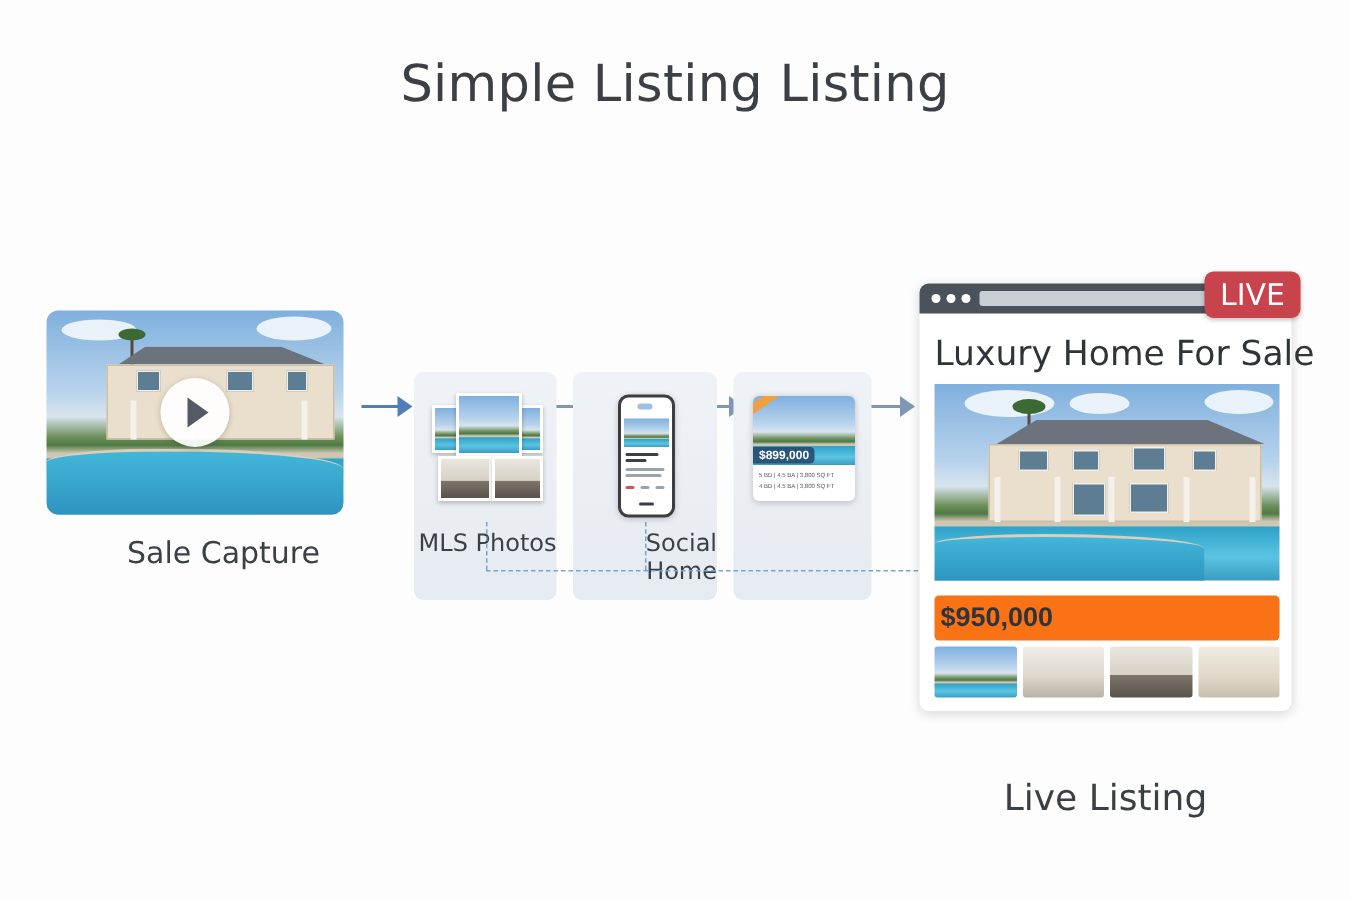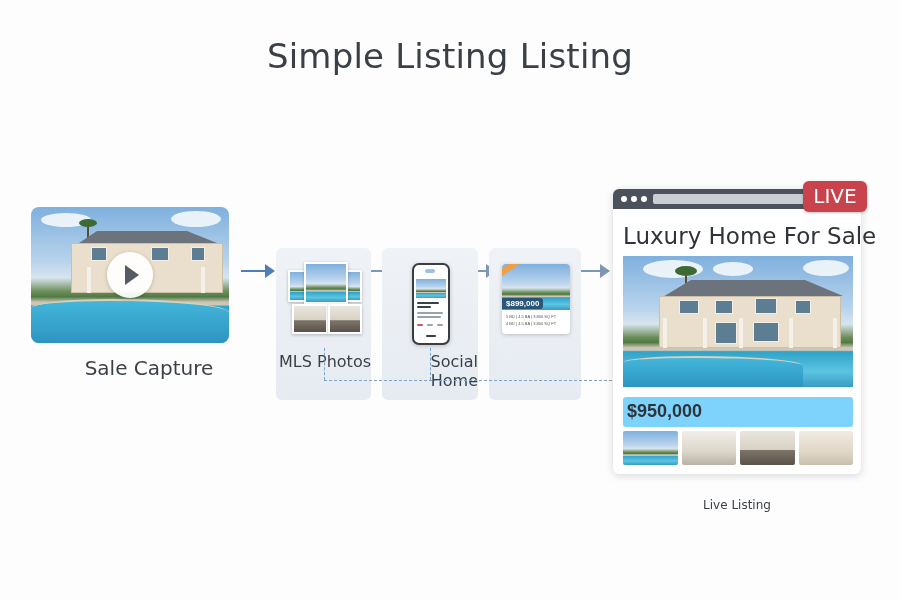--- a/index.html
+++ b/index.html
@@ -131,28 +131,28 @@
     text-align:center; line-height:31px; box-shadow:0 1px 3px rgba(0,0,0,.25);
     font-family: "DejaVu Sans", sans-serif;
   }
   .b-title {
     position:absolute; left:10px; top:34px; font-size:23px; color:#2f333a;
     font-family: "DejaVu Sans", sans-serif; white-space:nowrap;
   }
   .b-hero { position:absolute; left:10px; top:67px; width:230px; height:131px; }
   .b-price-row {
     position:absolute; left:10px; top:208px; width:230px; height:30px;
-    background:#7dd3fc; border-radius:3px;
+    background:#f97316; border-radius:3px;
   }
   .b-price {
     position:absolute; left:4px; top:4px; font-size:18px; font-weight:bold; color:#2f333a;
   }
   .b-thumbs { position:absolute; left:10px; top:242px; width:230px; height:34px; display:flex; gap:4px; }
   .b-thumbs > div { flex:1; height:34px; border-radius:2px; }
-  .lbl-live { left:613px; width:248px; top:498px; font-size:12px; }
+  .lbl-live { left:613px; width:248px; top:518px; font-size:24px; }
 </style>
 </head>
 <body>
 
 <div class="title">Simple Listing Listing</div>
 
 <div class="video-card house-img" style="border-radius:8px;">
   <div class="cloud" style="left:10px;top:6px;width:50px;height:14px;"></div>
   <div class="cloud" style="left:140px;top:4px;width:50px;height:16px;"></div>
   <div class="palm-trunk" style="left:56px;top:16px;height:26px;"></div>

